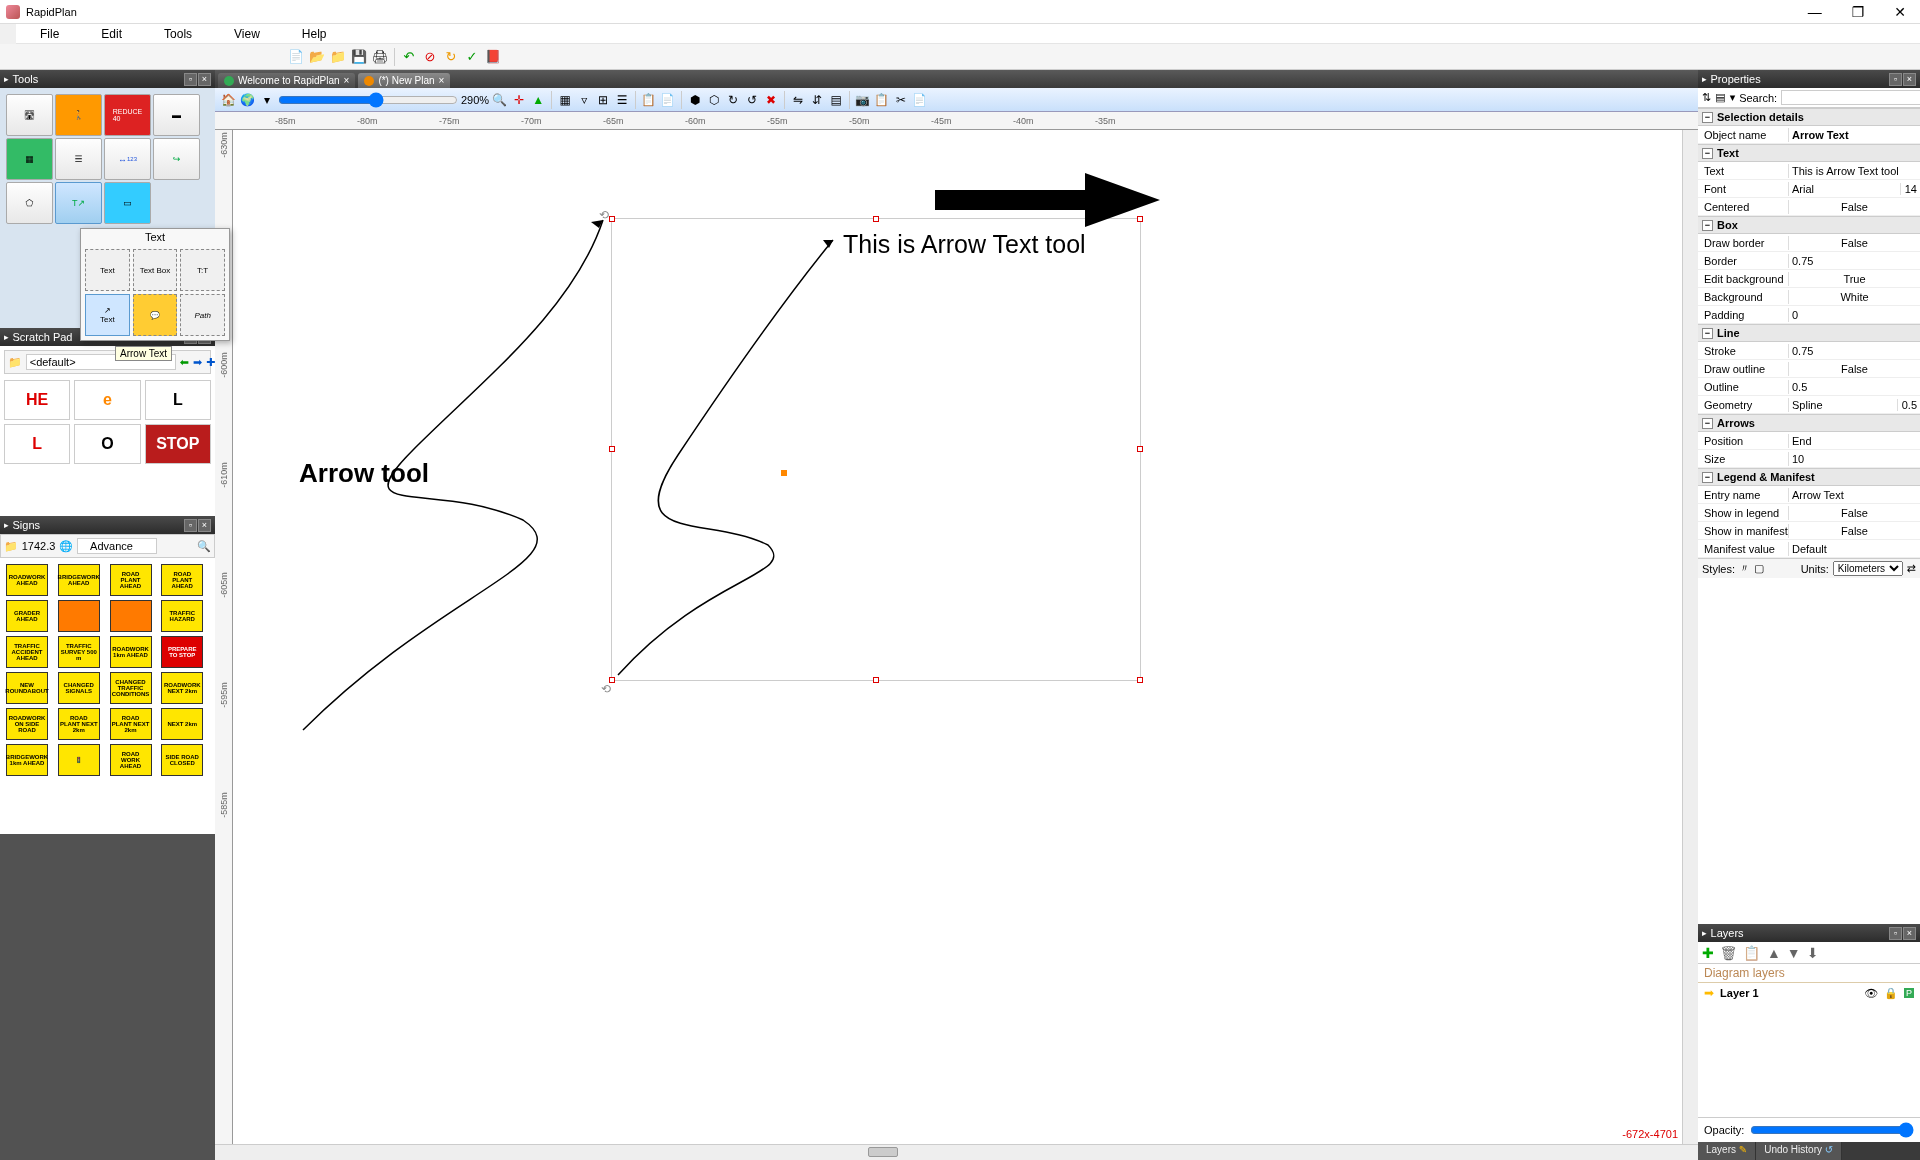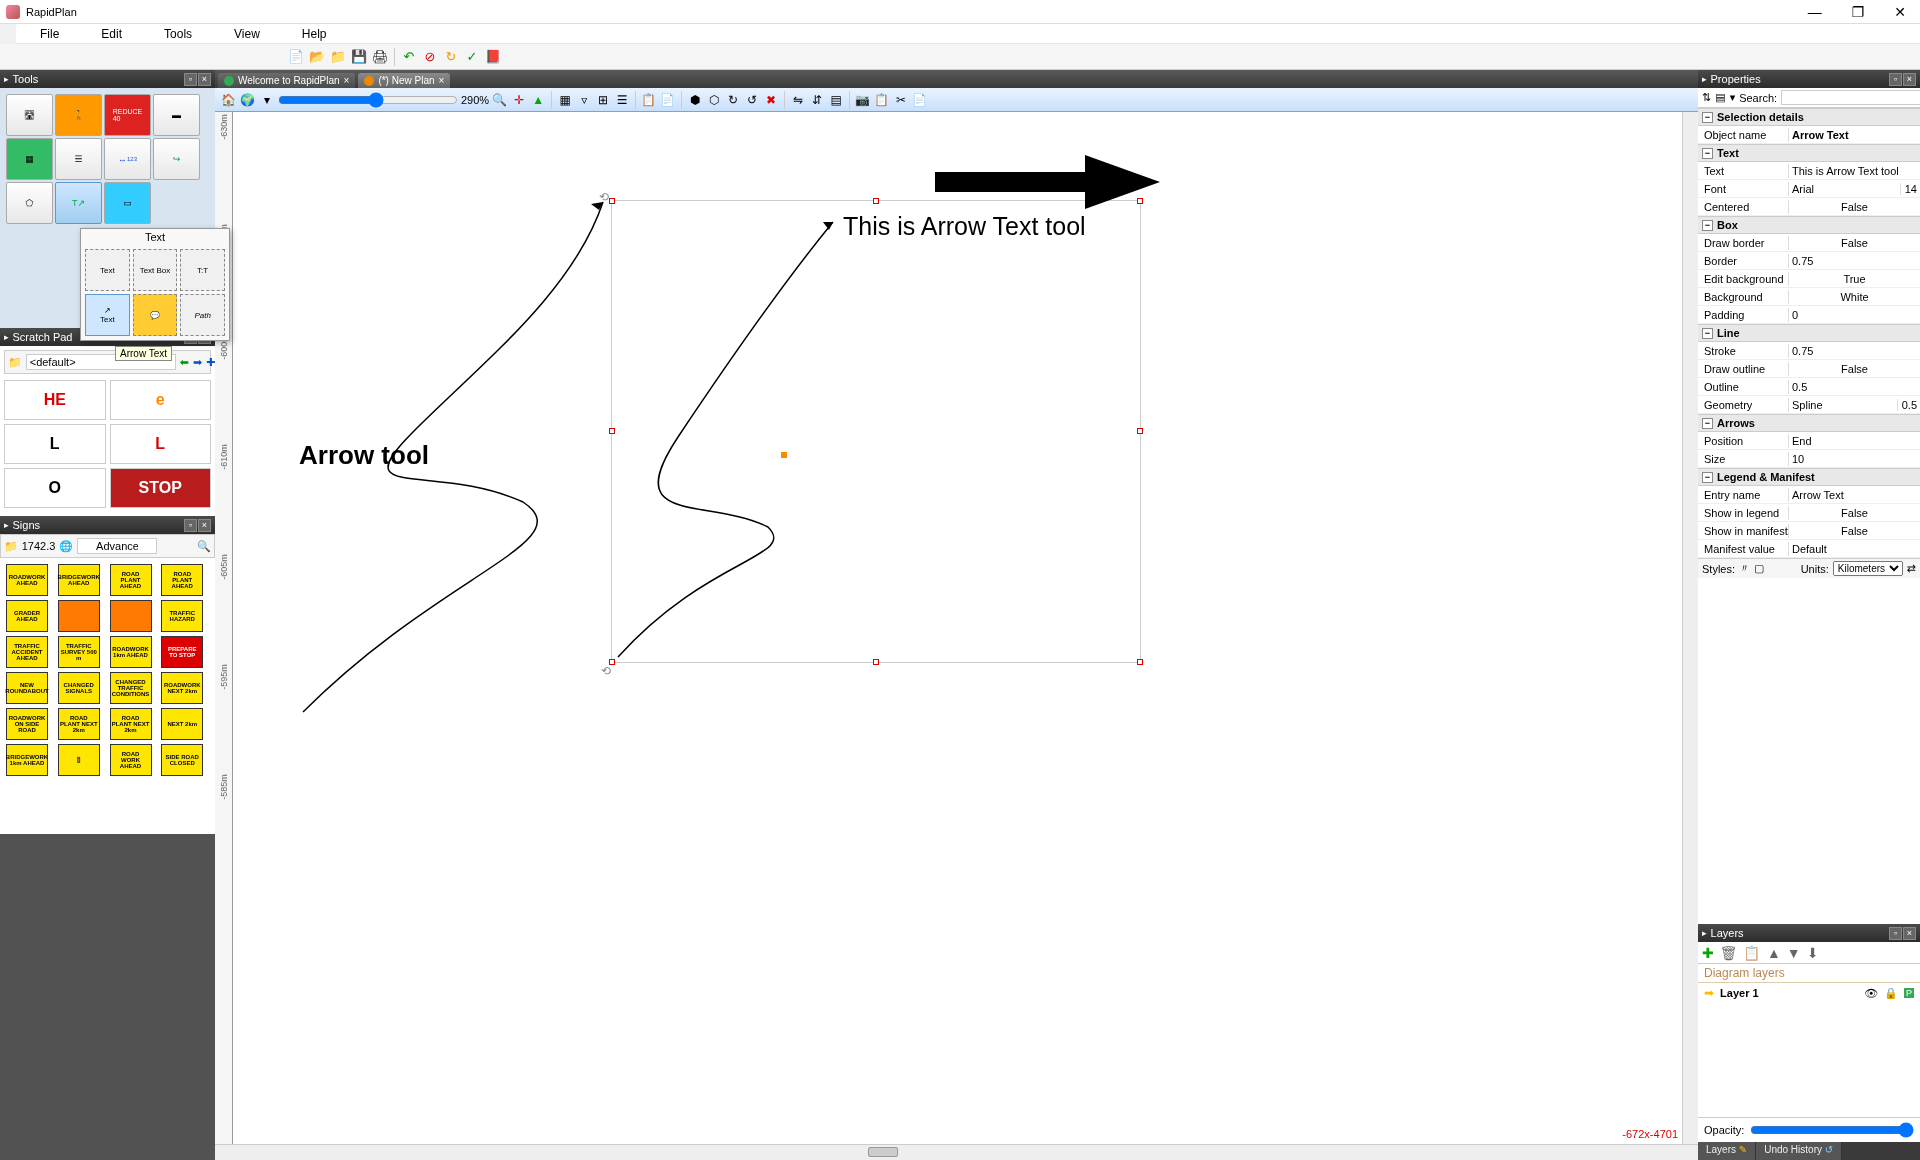--- a/index.html
+++ b/index.html
@@ -38,26 +38,26 @@
 .text-flyout { position: absolute; left: 80px; top: 140px; width: 150px; background:#f8f8f8; border:1px solid #999; box-shadow: 2px 2px 6px rgba(0,0,0,.3); z-index:10;}
 .text-flyout-title { text-align: center; padding: 2px; font-size: 11px; }
 .flyout-grid { display: grid; grid-template-columns: repeat(3,1fr); gap: 3px; padding: 4px;}
 .fly-btn { height: 42px; border:1px dashed #888; background:#f0f0f0; display:flex; align-items:center; justify-content:center; font-size:8px; cursor:pointer; text-align:center;}
 .fly-btn.sel { background: #cfe6ff; border:1px solid #5a9ad0;}
 .tooltip { position:absolute; left: 115px; top: 258px; background:#ffffe1; border:1px solid #888; padding: 1px 4px; font-size:10px; z-index:11;}
 
 .scratch-body { background:#fff; padding: 4px; height:170px;}
 .scratch-bar { display:flex; align-items:center; gap:4px; padding:3px; border:1px solid #ccc; background:#f5f5f5; margin-bottom:6px;}
 .scratch-bar input { flex:1; border:1px solid #ccc; padding:1px 3px; font-size:11px; height:16px;}
-.scratch-grid { display:grid; grid-template-columns: repeat(2,1fr); gap:4px;}
+.scratch-grid { display:grid; grid-template-columns: repeat(3,1fr); gap:4px;}
 .scr-item { height:40px; border:1px solid #ccc; display:flex;align-items:center;justify-content:center; font-weight:bold; font-size:16px;}
 
 .signs-body { background:#fff; height:300px; overflow:auto;}
 .signs-bar { display:flex; align-items:center; gap:4px; padding:3px; border:1px solid #ccc; background:#f5f5f5;}
-.signs-bar input { width: 80px; border:1px solid #ccc; padding:1px 18px; font-size:11px; height:16px;}
+.signs-bar input { width: 80px; border:1px solid #ccc; padding:1px 12px; font-size:11px; height:16px;}
 .signs-grid { display:grid; grid-template-columns: repeat(4,1fr); gap:4px; padding:6px;}
 .sign { width:42px; height:32px; font-size:6px; display:flex; align-items:center; justify-content:center; text-align:center; font-weight:bold; border:1px solid #333; line-height:1.05; padding:1px;}
 .sign.y { background:#ffe600; color:#000;}
 .sign.o { background:#ff7a00; color:#000;}
 .sign.r { background:#d00; color:#fff;}
 
 
 .center { flex:1; display:flex; flex-direction:column; background:#fff; min-width:0;}
 .tabs { height:18px; background: linear-gradient(#5a5a5a,#3a3a3a); display:flex; align-items:flex-end;}
 .tab { background: linear-gradient(#6b6b6b,#4a4a4a); color:#fff; padding: 2px 6px; font-size:10px; border-radius: 3px 3px 0 0; margin-left:3px; display:flex; align-items:center; gap:4px; cursor:pointer;}
@@ -295,20 +295,33 @@
       <span class="tb-sep"></span>
       <span class="ct-ico">⇋</span>
       <span class="ct-ico">⇵</span>
       <span class="ct-ico">▤</span>
       <span class="tb-sep"></span>
       <span class="ct-ico">📷</span>
       <span class="ct-ico">📋</span>
       <span class="ct-ico">✂</span>
       <span class="ct-ico">📄</span>
     </div>
+    <div class="ruler-h" id="ruler-h">
+        <span style="left: 60px;">-85m</span>
+        <span style="left: 142px;">-80m</span>
+        <span style="left: 224px;">-75m</span>
+        <span style="left: 306px;">-70m</span>
+        <span style="left: 388px;">-65m</span>
+        <span style="left: 470px;">-60m</span>
+        <span style="left: 552px;">-55m</span>
+        <span style="left: 634px;">-50m</span>
+        <span style="left: 716px;">-45m</span>
+        <span style="left: 798px;">-40m</span>
+        <span style="left: 880px;">-35m</span>
+      </div>
     <div class="canvas-wrap">
       <div class="ruler-v" id="ruler-v">
           <span style="top: 10px;">-630m</span>
           <span style="top: 120px;">-615m</span>
           <span style="top: 230px;">-600m</span>
           <span style="top: 340px;">-610m</span>
           <span style="top: 450px;">-605m</span>
           <span style="top: 560px;">-595m</span>
           <span style="top: 670px;">-585m</span>
         </div>

